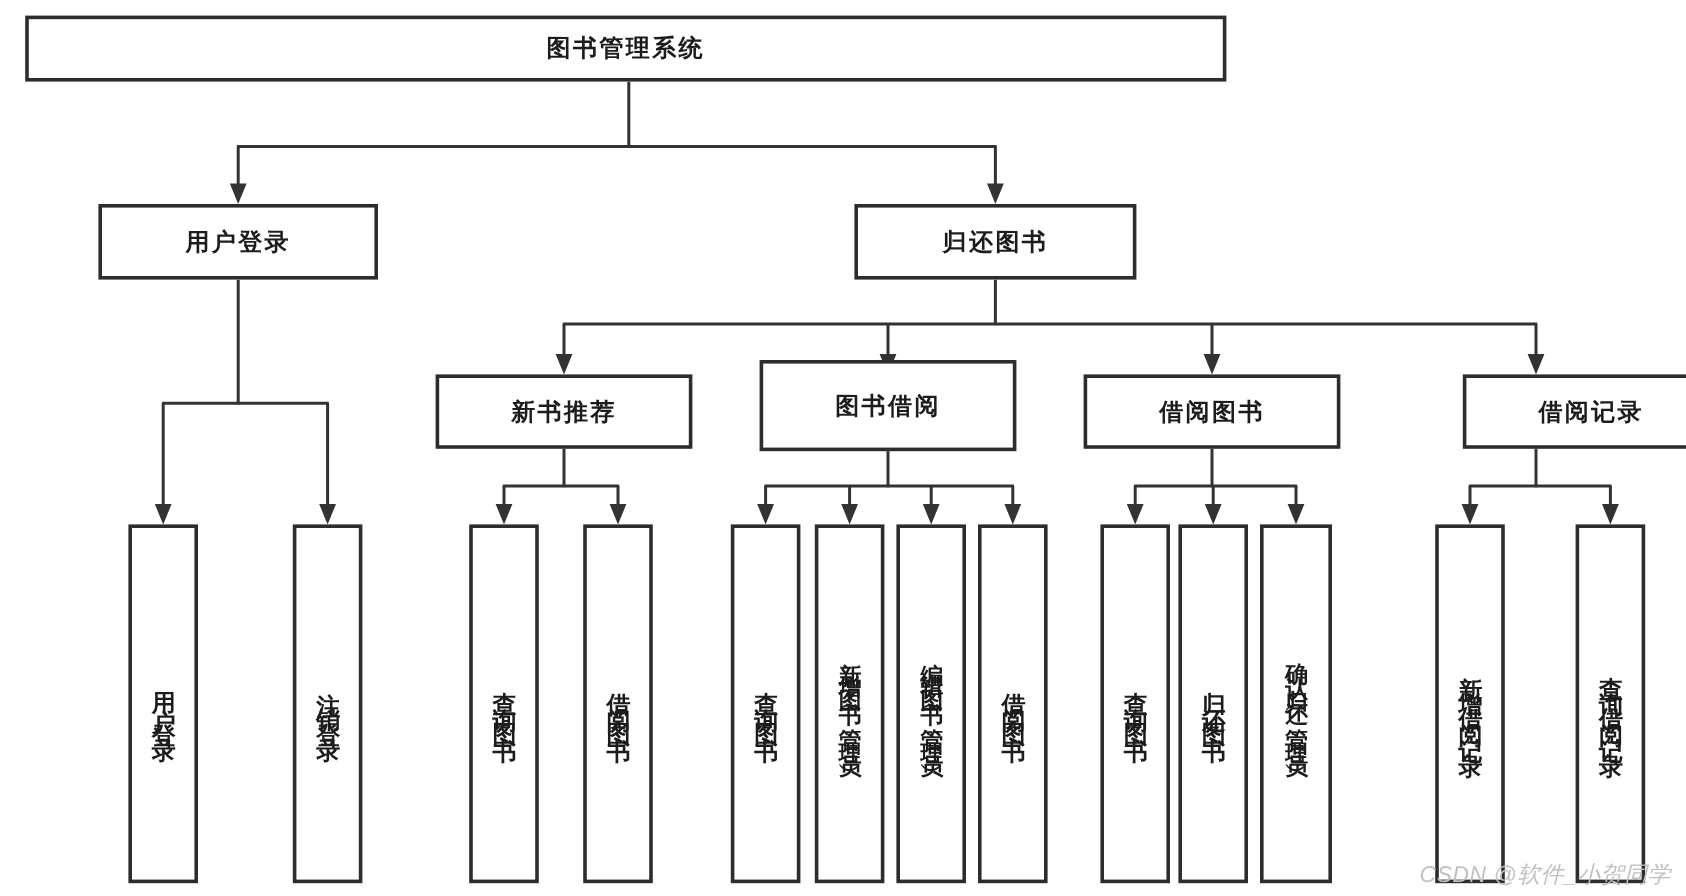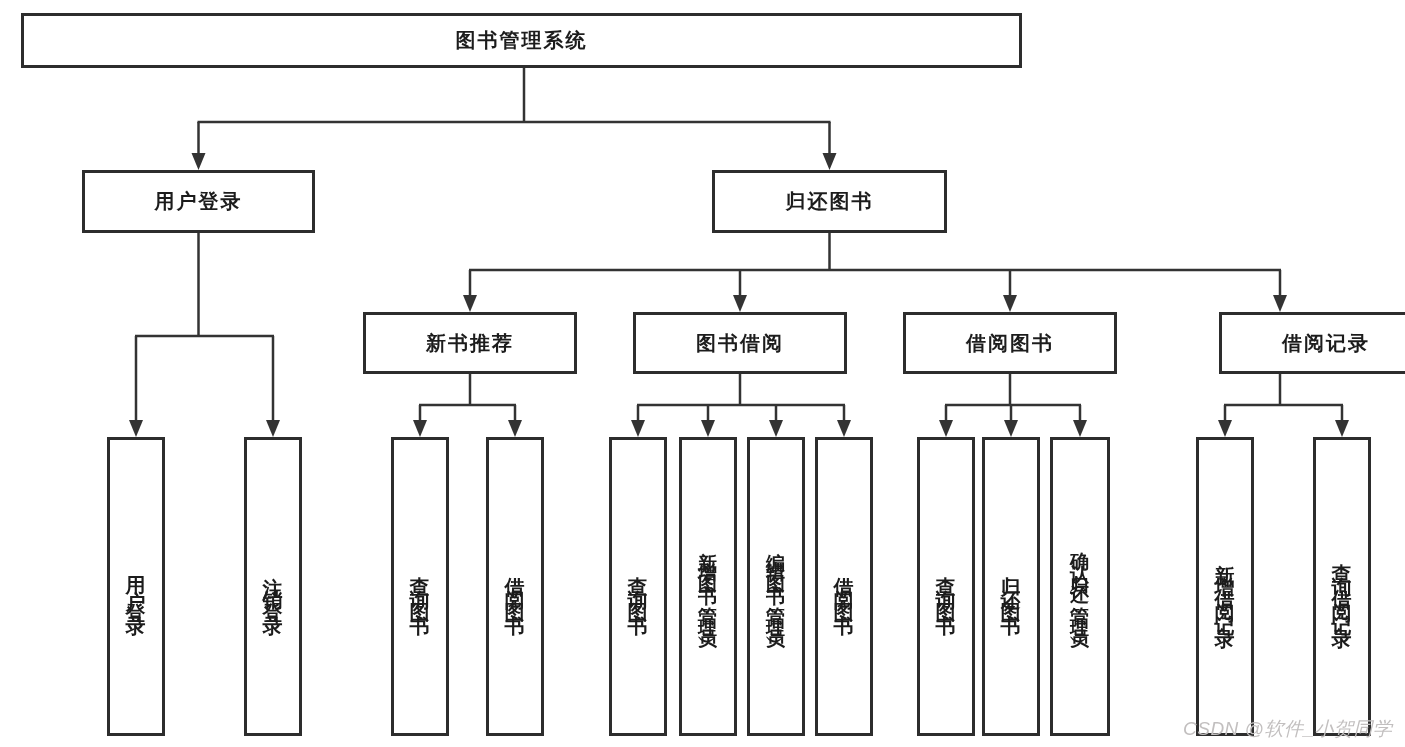--- a/index.html
+++ b/index.html
@@ -133,21 +133,21 @@
   <div class="node h" style="left:82px;top:170px;width:233px;height:63px">
     <span>用户登录</span>
   </div>
   <div class="node h" style="left:712px;top:170px;width:235px;height:63px">
     <span>归还图书</span>
   </div>
 
   <div class="node h" style="left:363px;top:312px;width:214px;height:62px">
     <span>新书推荐</span>
   </div>
-  <div class="node h" style="left:633px;top:312px;width:214px;height:62px">
+  <div class="node h" style="left:633px;top:300px;width:214px;height:76px">
     <span>图书借阅</span>
   </div>
   <div class="node h" style="left:903px;top:312px;width:214px;height:62px">
     <span>借阅图书</span>
   </div>
   <div class="node h" style="left:1219px;top:312px;width:214px;height:62px">
     <span>借阅记录</span>
   </div>
 
   <div class="node v" style="left:107px;top:437px;width:58px;height:299px">

